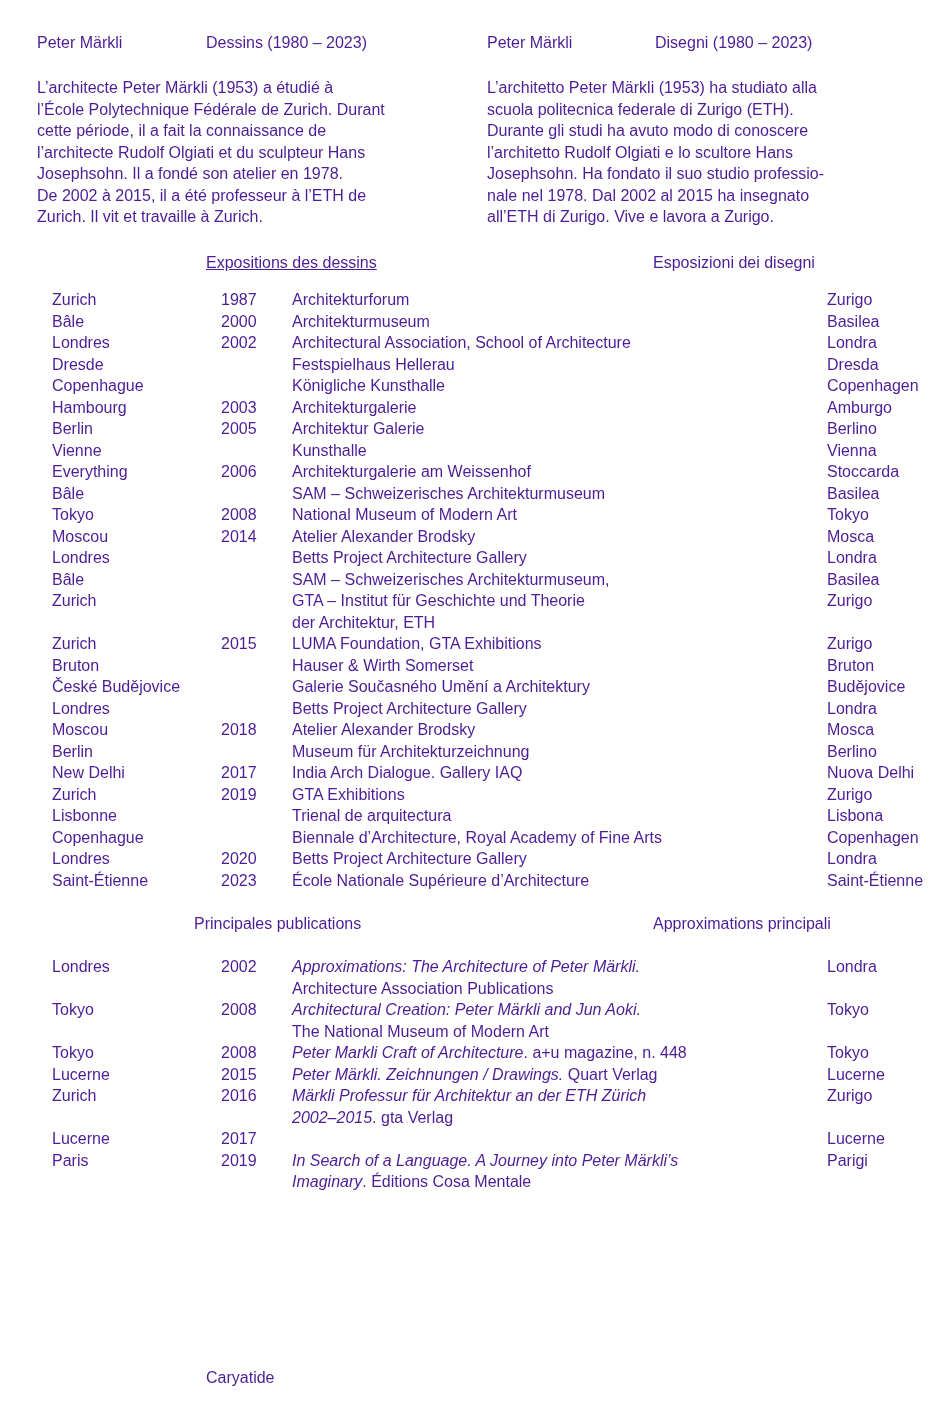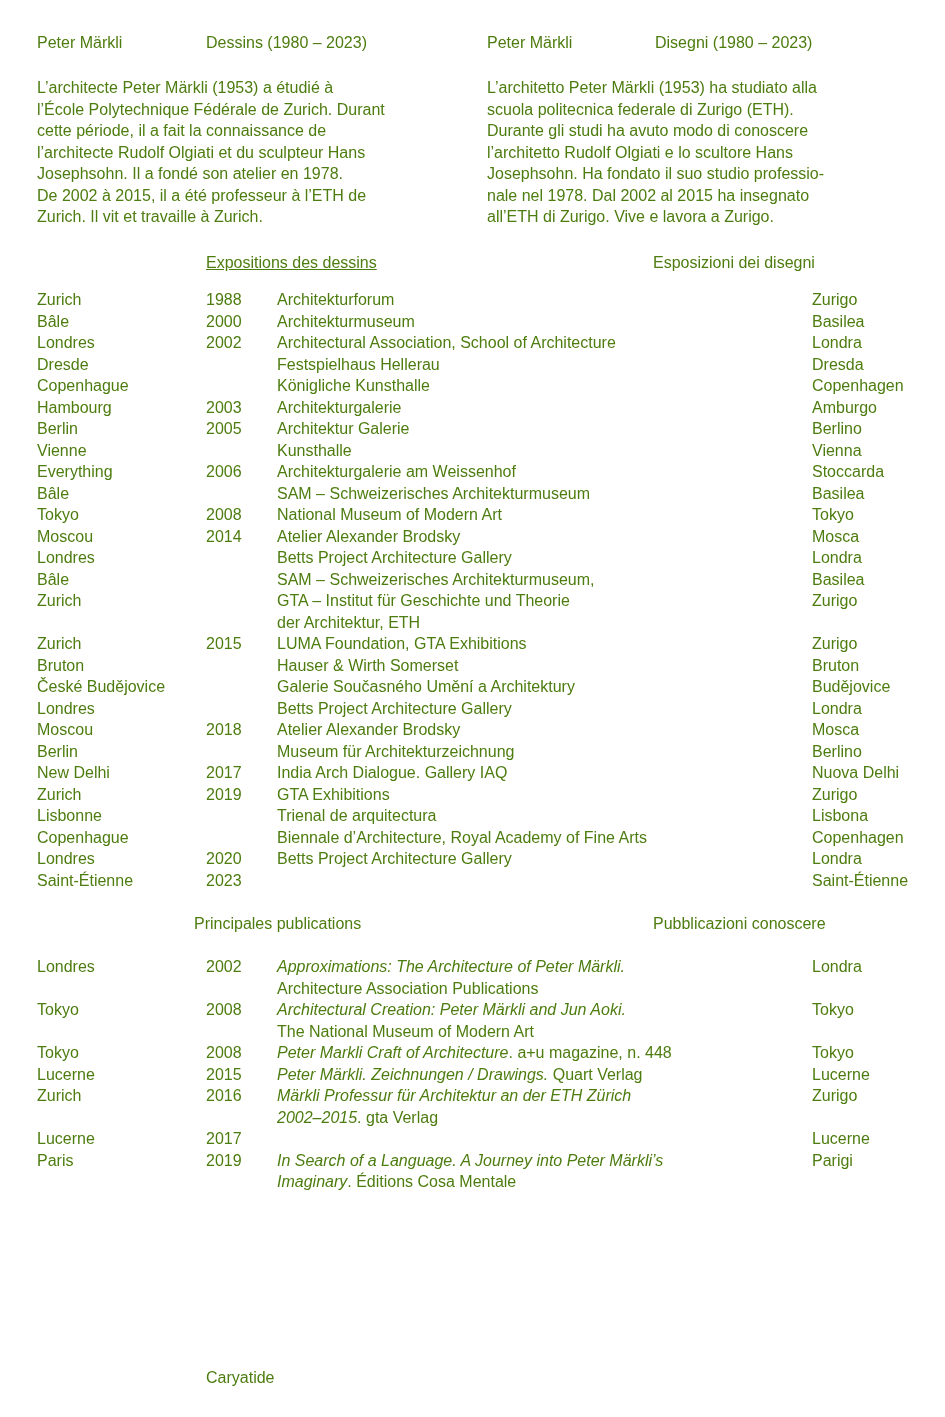--- a/index.html
+++ b/index.html
@@ -5,21 +5,21 @@
   html, body { margin: 0; padding: 0; }
   body {
     background: #ffffff;
     font-family: "Liberation Sans", sans-serif;
   }
   .page {
     position: relative;
     width: 945px;
     height: 1417px;
     background: #ffffff;
-    color: #4d7c0f;
+    color: #4c1d95;
     font-size: 16px;
     line-height: 21.5px;
     overflow: hidden;
   }
   .abs { position: absolute; white-space: nowrap; }
 
   
   .title-row { top: 32px; }
 
   
@@ -31,21 +31,21 @@
   .bio-fr { left: 37px; }
   .bio-it { left: 487px; }
 
   
   .exh-head-fr { left: 206px; top: 252px; text-decoration: underline; }
   .exh-head-it { left: 653px; top: 252px; }
   .pub-head-fr { left: 194px; top: 913px; }
   .pub-head-it { left: 653px; top: 913px; }
 
   
-  .table { position: absolute; left: 0; right: 0; }
+  .table { position: absolute; left: 0; right: 0; padding-left: 15px; }
   .exh-table { top: 289px; }
   .pub-table { top: 956px; }
   .line { position: relative; height: 21.5px; }
   .c-fr    { position: absolute; left: 37px;  white-space: nowrap; }
   .c-year  { position: absolute; left: 206px; white-space: nowrap; }
   .c-venue { position: absolute; left: 277px; white-space: nowrap; }
   .c-it    { position: absolute; left: 812px; white-space: nowrap; text-align: center; }
   .em { font-style: italic; }
 
   .footer-logo { left: 206px; top: 1367px; text-align: right; }
@@ -75,21 +75,21 @@
 nale nel 1978. Dal 2002 al 2015 ha insegnato
 all’ETH di Zurigo. Vive e lavora a Zurigo.</div>
 
   <div class="abs exh-head-fr">Expositions des dessins</div>
   <div class="abs exh-head-it">Esposizioni dei disegni</div>
 
   <div class="table exh-table">
 
       <div class="line">
         <span class="c-fr">Zurich</span>
-        <span class="c-year">1988</span>
+        <span class="c-year">1987</span>
         <span class="c-venue">Architekturforum</span>
         <span class="c-it">Zurigo</span>
       </div>
 
       <div class="line">
         <span class="c-fr">Bâle</span>
         <span class="c-year">2000</span>
         <span class="c-venue">Architekturmuseum</span>
         <span class="c-it">Basilea</span>
       </div>
@@ -265,26 +265,27 @@
       <div class="line">
         <span class="c-fr">Londres</span>
         <span class="c-year">2020</span>
         <span class="c-venue">Betts Project Architecture Gallery</span>
         <span class="c-it">Londra</span>
       </div>
 
       <div class="line">
         <span class="c-fr">Saint-Étienne</span>
         <span class="c-year">2023</span>
+        <span class="c-venue">École Nationale Supérieure d’Architecture</span>
         <span class="c-it">Saint-Étienne</span>
       </div>
     </div>
 
   <div class="abs pub-head-fr">Principales publications</div>
-  <div class="abs pub-head-it">Pubblicazioni conoscere</div>
+  <div class="abs pub-head-it">Approximations principali</div>
 
   <div class="table pub-table">
 
       <div class="line">
         <span class="c-fr">Londres</span>
         <span class="c-year">2002</span>
         <span class="c-venue"><span class="em">Approximations: The Architecture of Peter Märkli.</span><span></span></span>
         <span class="c-it">Londra</span>
       </div>
 

